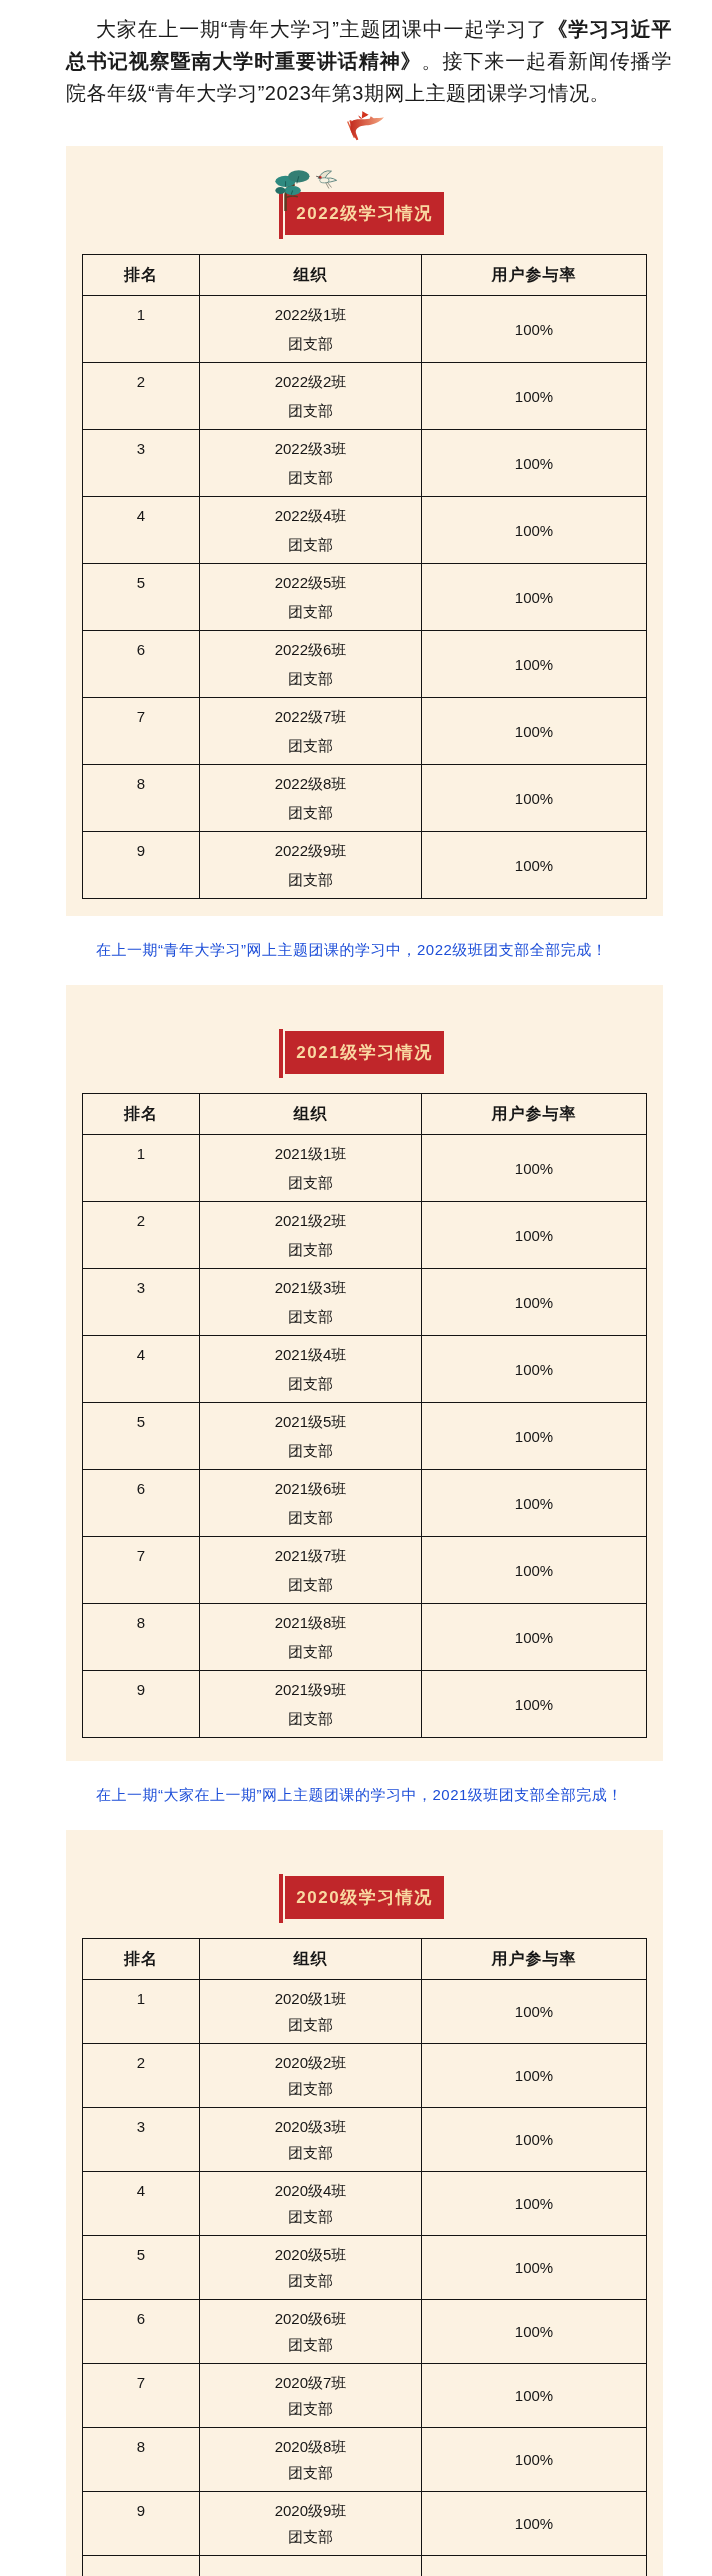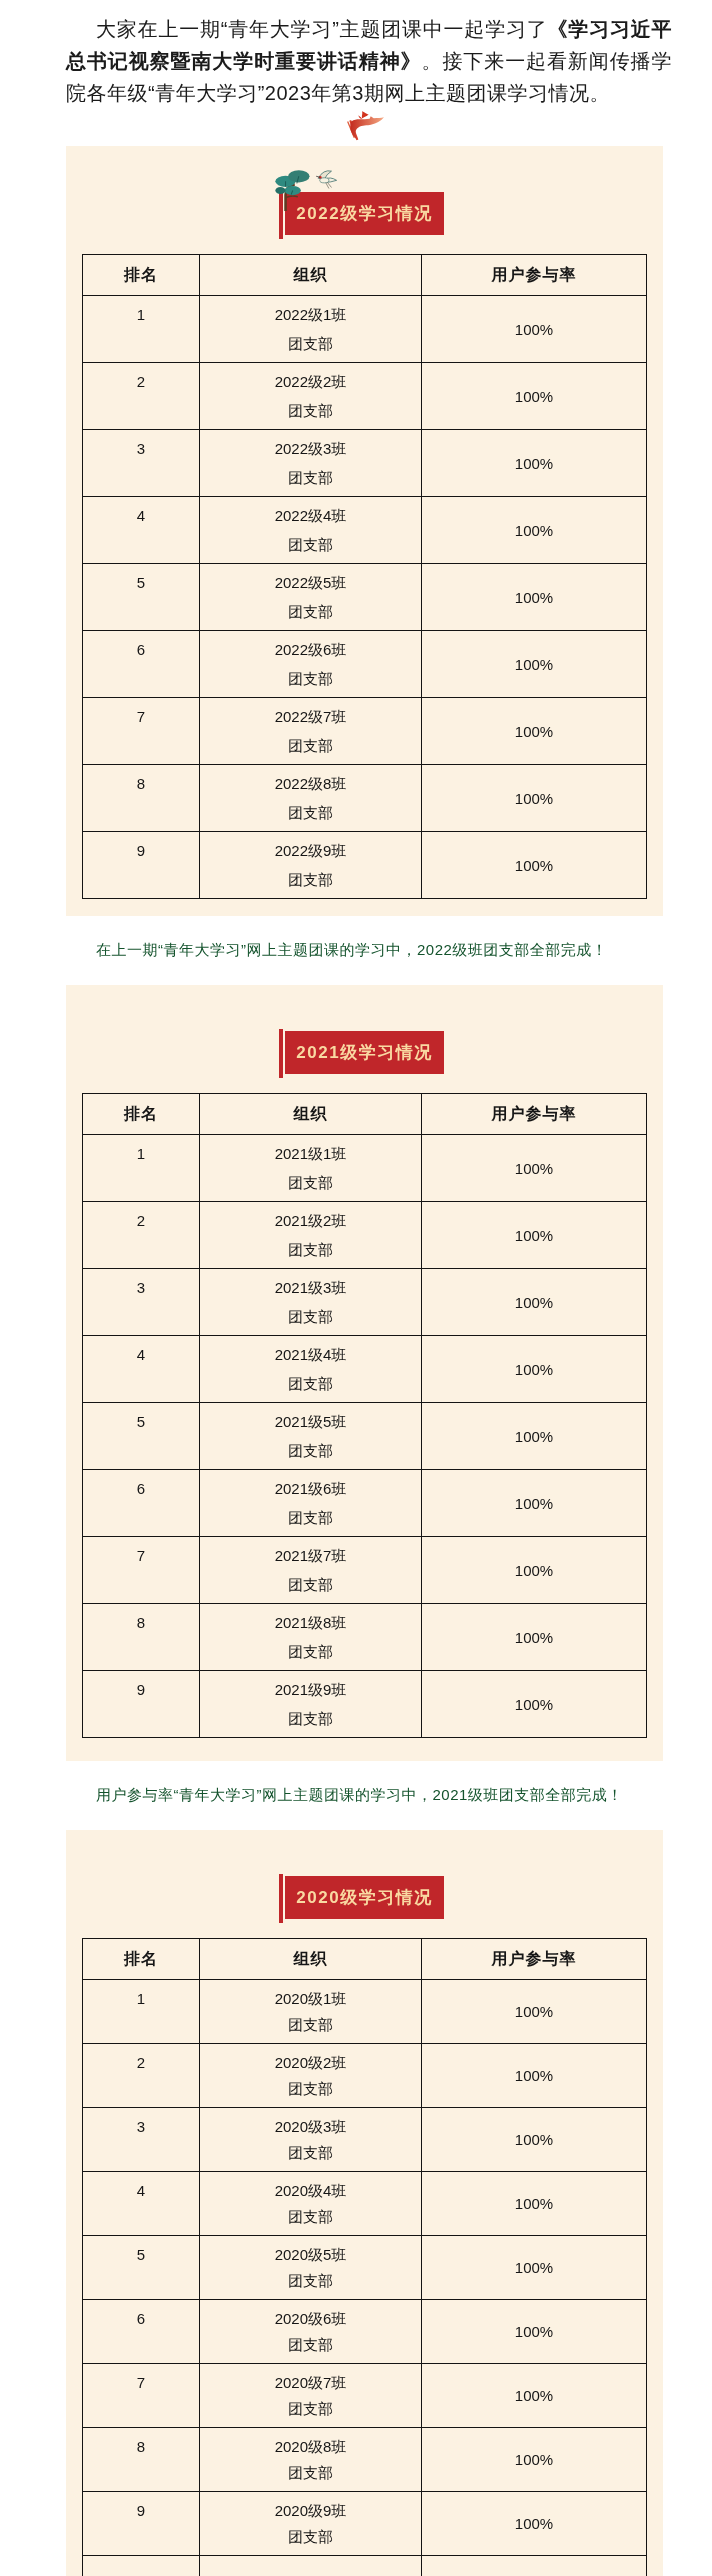--- a/index.html
+++ b/index.html
@@ -51,21 +51,21 @@
   .s0 td,.s1 td{height:66px;}
   .s2 td{height:63px;}
   col.c-rank{width:117px;} col.c-org{width:222px;} col.c-rate{width:225px;}
   .dual{display:flex; flex-direction:column; align-items:center; justify-content:center;}
   .dual span{display:block; height:17.5px; line-height:17.5px;}
   .s0 .dual,.s1 .dual{row-gap:11.3px;}
   .s2 .dual{row-gap:8.2px;}
   .ghost{visibility:hidden;}
   
   .note{
-    font-size:15px; color:#14532d; letter-spacing:0.5px;
+    font-size:15px; color:#1d4ed8; letter-spacing:0.5px;
     margin:25px 41px 25px 66px; text-indent:30px;
   }
 </style>
 </head>
 <body>
 
 <p class="intro"><span>大家在上一期“青年大学习”主题团课中一起学习了</span><b>《学习习近平总书记视察暨南大学时重要讲话精神》</b><span>。接下来一起看新闻传播学院各年级“青年大学习”2023年第3期网上主题团课学习情况。</span></p>
 
 <div class="flag-wrap">
   <svg width="45" height="32" viewBox="0 0 88 62" xmlns="http://www.w3.org/2000/svg">
@@ -412,21 +412,21 @@
             <div class="dual">
               <span>2021级9班</span>
               <span>团支部</span>
             </div>
           </td>
           <td>100%</td>
         </tr>
       </tbody>
   </table>
 </section>
-<p class="note">用户参与率“青年大学习”网上主题团课的学习中，2021级班团支部全部完成！</p>
+<p class="note">在上一期“大家在上一期”网上主题团课的学习中，2021级班团支部全部完成！</p>
 
 <section class="panel">
   <div class="banner">
     <span class="stripe"></span>
     <span class="banner-text">2020级学习情况</span>
   </div>
   <table class="rank-table s2">
     <colgroup>
         <col class="c-rank">
         <col class="c-org">

